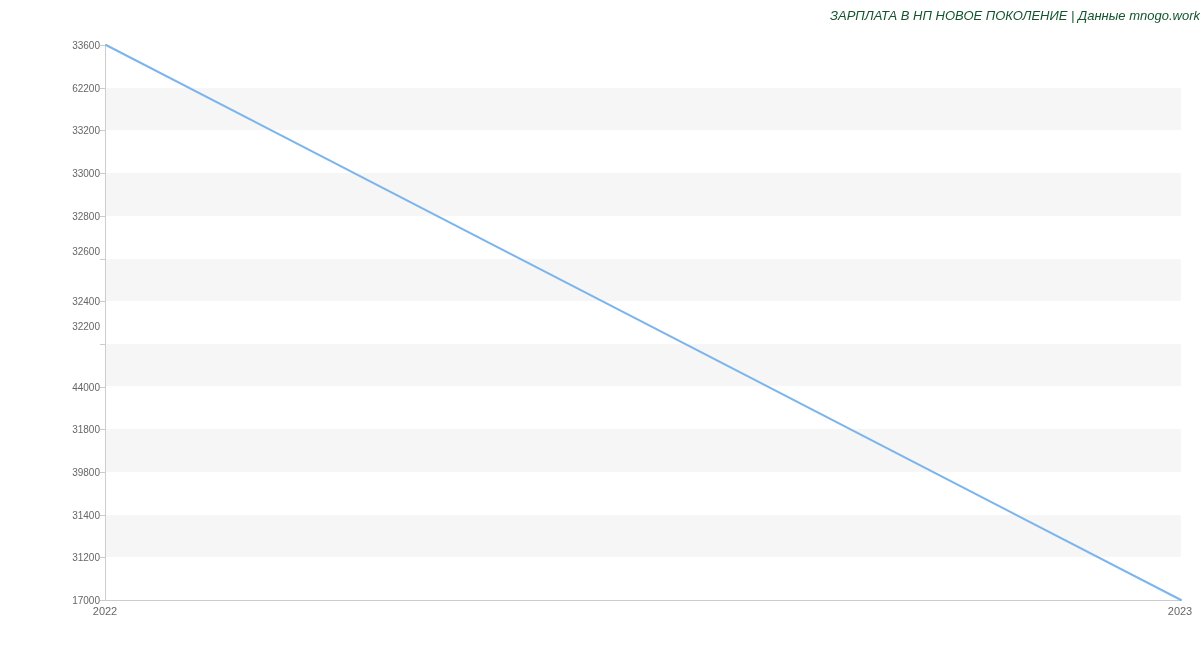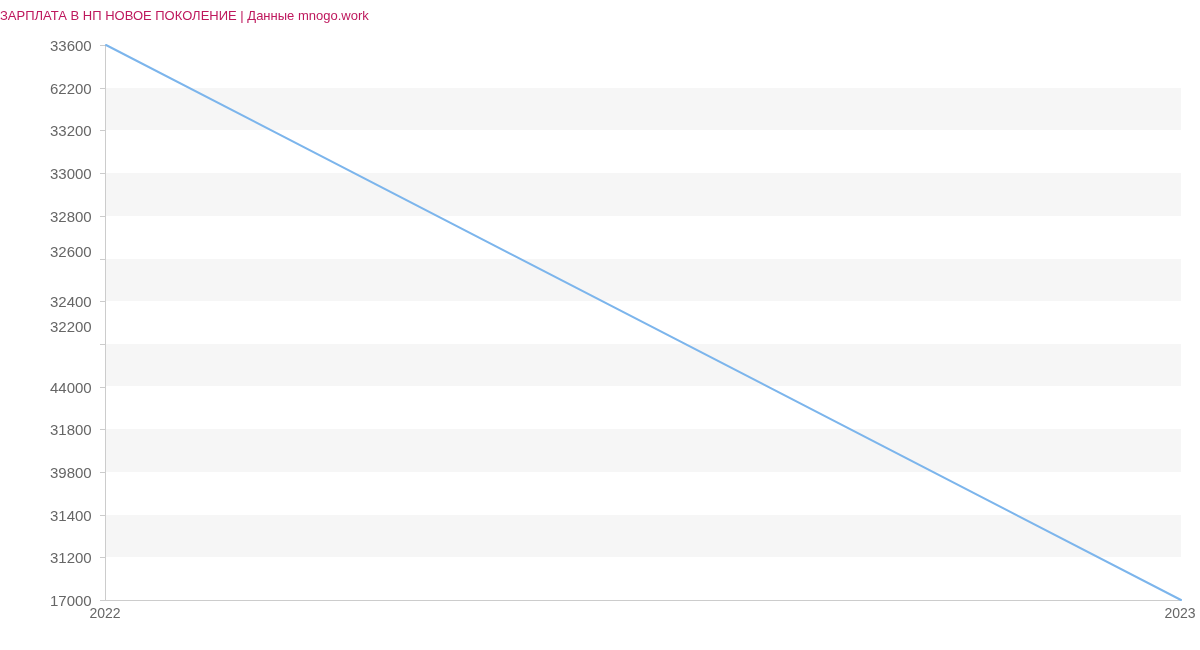--- a/index.html
+++ b/index.html
@@ -15,24 +15,25 @@
   .chart-container {
     position: relative;
     width: 1200px;
     height: 650px;
   }
   .chart-title {
     position: absolute;
     top: 8px;
     left: 0;
     width: 100%;
-    text-align: left;
+    text-align: right;
     font-size: 13px;
-    color: #be185d;
+    color: #14532d;
     font-weight: normal;
+    font-style: italic;
   }
   .plot-area {
     position: absolute;
     left: 105px;
     top: 45px;
     width: 1075px;
     height: 555px;
     border-left: 1px solid #cccccc;
     border-bottom: 1px solid #cccccc;
     overflow: visible;
@@ -40,36 +41,36 @@
   .grid-band {
     position: absolute;
     left: 0;
     width: 100%;
     background: #f6f6f6;
   }
   .y-tick {
     position: absolute;
     right: 1100px;
     width: 50px;
-    text-align: left;
-    font-size: 15px;
+    text-align: right;
+    font-size: 10px;
     color: #666666;
     transform: translateY(-50%);
   }
   .y-tick-mark {
     position: absolute;
     left: 100px;
     width: 5px;
     height: 1px;
     background: #cccccc;
   }
   .x-tick-label {
     position: absolute;
     top: 605px;
-    font-size: 14px;
+    font-size: 11px;
     color: #666666;
     transform: translateX(-50%);
   }
   svg.line-layer {
     position: absolute;
     left: 0;
     top: 0;
     width: 100%;
     height: 100%;
     overflow: visible;

